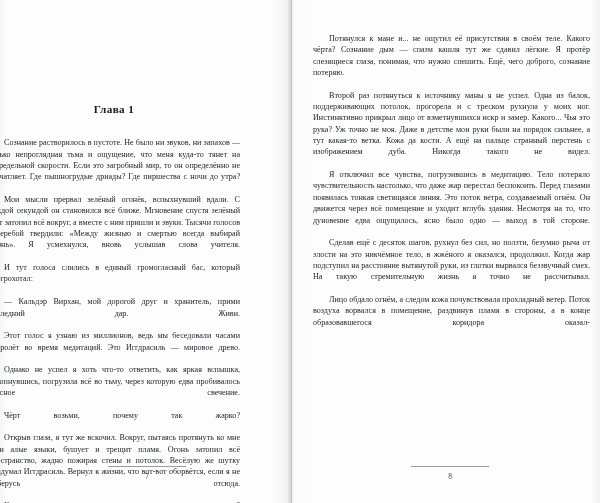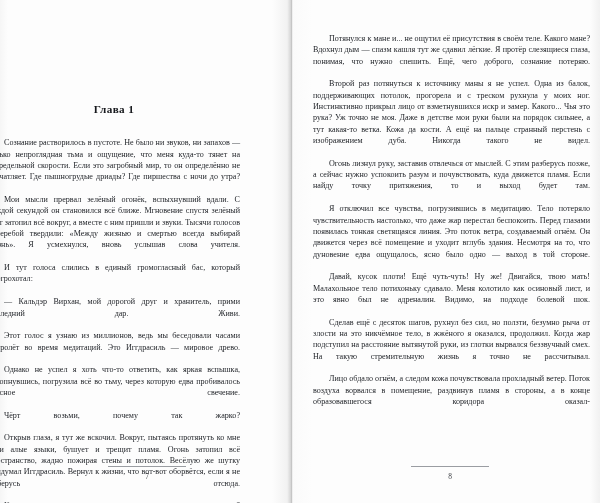--- a/index.html
+++ b/index.html
@@ -154,25 +154,23 @@
     <p>— Кальдэр Вирхан, мой дорогой друг и хранитель, прими последний дар. Живи.</p>
     <p>Этот голос я узнаю из миллионов, ведь мы беседовали часами напролёт во время медитаций. Это Иггдрасиль — мировое древо.</p>
     <p>Однако не успел я хоть что-то ответить, как яркая вспышка, схлопнувшись, погрузила всё во тьму, через которую едва пробивалось красное свечение.</p>
     <p>Чёрт возьми, почему так жарко?</p>
     <p>Открыв глаза, я тут же вскочил. Вокруг, пытаясь протянуть ко мне свои алые языки, бушует и трещит пламя. Огонь затопил всё пространство, жадно пожирая стены и потолок. Весёлую же шутку придумал Иггдрасиль. Вернул к жизни, что вот-вот оборвётся, если я не выберусь отсюда.</p>
     <p>Кстати, где я?</p>
 
   </div>
 
   <div class="textblock right">
-    <p>Потянулся к мане и... не ощутил её присутствия в своём теле. Какого мане? Вдохнул дым — спазм кашля тут же сдавил лёгкие. Я протёр слезящиеся глаза, понимая, что нужно спешить. Ещё, чего доброго, сознание потеряю.</p>
+    <p>Потянулся к мане и... не ощутил её присутствия в своём теле. Какого чёрта? Сознание дым — спазм кашля тут же сдавил лёгкие. Я протёр слезящиеся глаза, понимая, что нужно спешить. Ещё, чего доброго, сознание потеряю.</p>
     <p>Второй раз потянуться к источнику маны я не успел. Одна из балок, поддерживающих потолок, прогорела и с треском рухнула у моих ног. Инстинктивно прикрыл лицо от взметнувшихся искр и замер. Какого... Чья это рука? Уж точно не моя. Даже в детстве мои руки были на порядок сильнее, а тут какая-то ветка. Кожа да кости. А ещё на пальце странный перстень с изображением дуба. Никогда такого не видел.</p>
-    <p>Огонь лизнул руку, заставив отвлечься от мыслей. С этим разберусь позже, а сейчас нужно успокоить разум и почувствовать, куда движется пламя. Если найду точку притяжения, то и выход будет там.</p>
     <p>Я отключил все чувства, погрузившись в медитацию. Тело потеряло чувствительность настолько, что даже жар перестал беспокоить. Перед глазами появилась тонкая светящаяся линия. Это поток ветра, создаваемый огнём. Он движется через всё помещение и уходит вглубь здания. Несмотря на то, что дуновение едва ощущалось, ясно было одно — выход в той стороне.</p>
-    <p>Давай, кусок плоти! Ещё чуть-чуть! Ну же! Двигайся, твою мать! Малахольное тело потихоньку сдавало. Меня колотило как осиновый лист, и это явно был не адреналин. Видимо, на подходе болевой шок.</p>
     <p>Сделав ещё с десяток шагов, рухнул без сил, но ползти, безумно рыча от злости на это никчёмное тело, в жжёного я оказался, продолжил. Когда жар подступил на расстояние вытянутой руки, из глотки вырвался беззвучный смех. На такую стремительную жизнь я точно не рассчитывал.</p>
     <p>Лицо обдало огнём, а следом кожа почувствовала прохладный ветер. Поток воздуха ворвался в помещение, раздвинув пламя в стороны, а в конце образовавшегося коридора оказал-</p>
   </div>
 
   <div class="folio left">
     <div class="rule"></div>
     <span class="num">7</span>
   </div>
 
   <div class="folio right">

